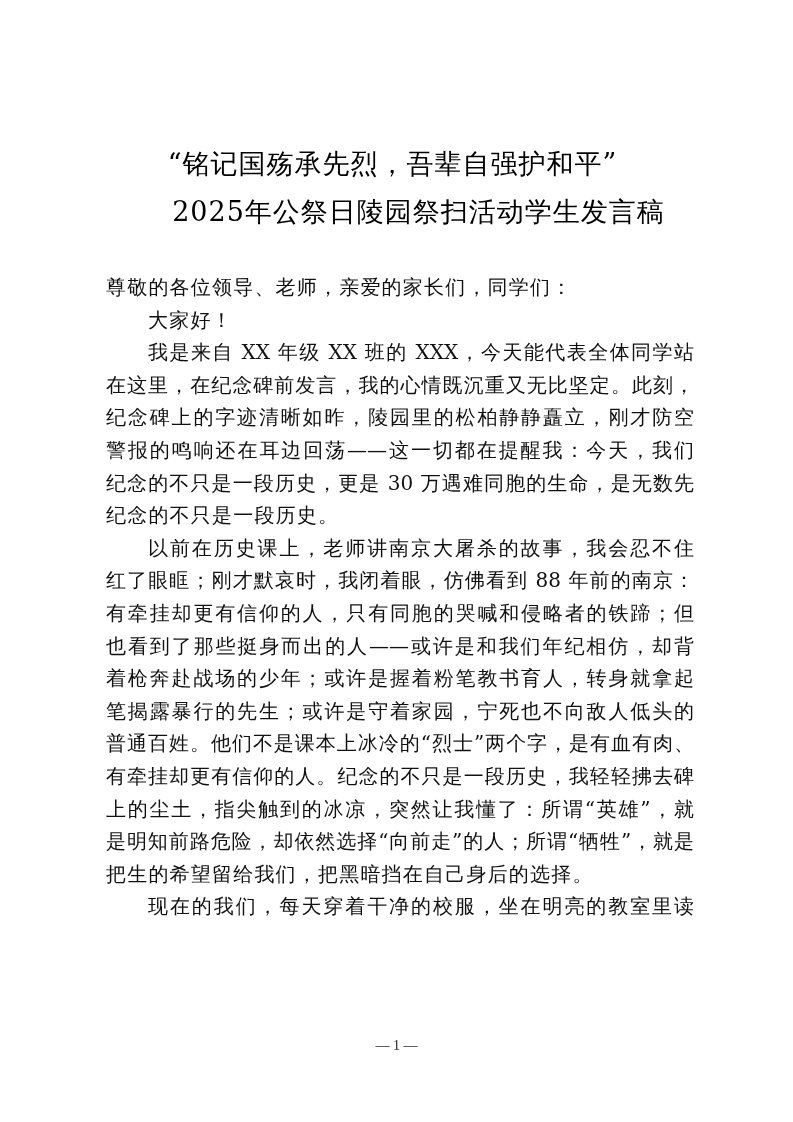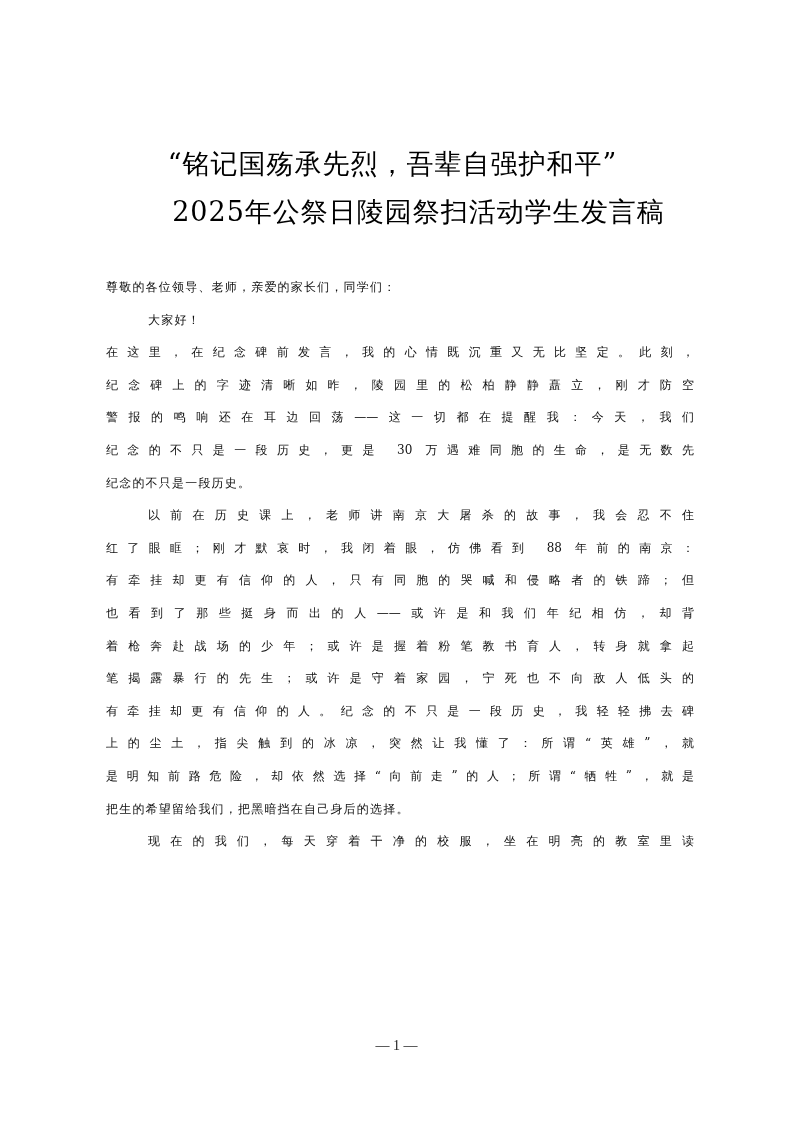--- a/index.html
+++ b/index.html
@@ -37,21 +37,21 @@
     .title-line-2 { top: 194px; left: 22px; }
     .body-text {
       position: absolute;
       left: 106px;
       top: 271px;
       width: 588px;
     }
     .line {
       height: 32.6px;
       line-height: 32.6px;
-      font-size: 12px;
+      font-size: 20px;
       white-space: nowrap;
       text-align: justify;
       text-align-last: justify;
       letter-spacing: 0px;
     }
     .line.last {
       text-align: left;
       text-align-last: left;
       letter-spacing: 1.2px;
     }
@@ -73,32 +73,34 @@
 <body>
 
 <div class="page">
   <div class="title title-line-1">“铭记国殇承先烈，吾辈自强护和平”</div>
   <div class="title title-line-2">2025年公祭日陵园祭扫活动学生发言稿</div>
 
   <div class="body-text">
     <div class="line last">尊敬的各位领导、老师，亲爱的家长们，同学们：</div>
     <div class="line indent last">大家好！</div>
 
+    <div class="line indent">我是来自 XX 年级 XX 班的 XXX，今天能代表全体同学站</div>
     <div class="line">在这里，在纪念碑前发言，我的心情既沉重又无比坚定。此刻，</div>
     <div class="line">纪念碑上的字迹清晰如昨，陵园里的松柏静静矗立，刚才防空</div>
     <div class="line">警报的鸣响还在耳边回荡——这一切都在提醒我：今天，我们</div>
     <div class="line">纪念的不只是一段历史，更是 30 万遇难同胞的生命，是无数先</div>
     <div class="line last">纪念的不只是一段历史。</div>
 
     <div class="line indent">以前在历史课上，老师讲南京大屠杀的故事，我会忍不住</div>
     <div class="line">红了眼眶；刚才默哀时，我闭着眼，仿佛看到 88 年前的南京：</div>
     <div class="line">有牵挂却更有信仰的人，只有同胞的哭喊和侵略者的铁蹄；但</div>
     <div class="line">也看到了那些挺身而出的人——或许是和我们年纪相仿，却背</div>
     <div class="line">着枪奔赴战场的少年；或许是握着粉笔教书育人，转身就拿起</div>
     <div class="line">笔揭露暴行的先生；或许是守着家园，宁死也不向敌人低头的</div>
+    <div class="line">普通百姓。他们不是课本上冰冷的“烈士”两个字，是有血有肉、</div>
     <div class="line">有牵挂却更有信仰的人。纪念的不只是一段历史，我轻轻拂去碑</div>
     <div class="line">上的尘土，指尖触到的冰凉，突然让我懂了：所谓“英雄”，就</div>
     <div class="line">是明知前路危险，却依然选择“向前走”的人；所谓“牺牲”，就是</div>
     <div class="line last">把生的希望留给我们，把黑暗挡在自己身后的选择。</div>
 
     <div class="line indent">现在的我们，每天穿着干净的校服，坐在明亮的教室里读</div>
   </div>
 
   <div class="page-number">— 1 —</div>
 </div>

